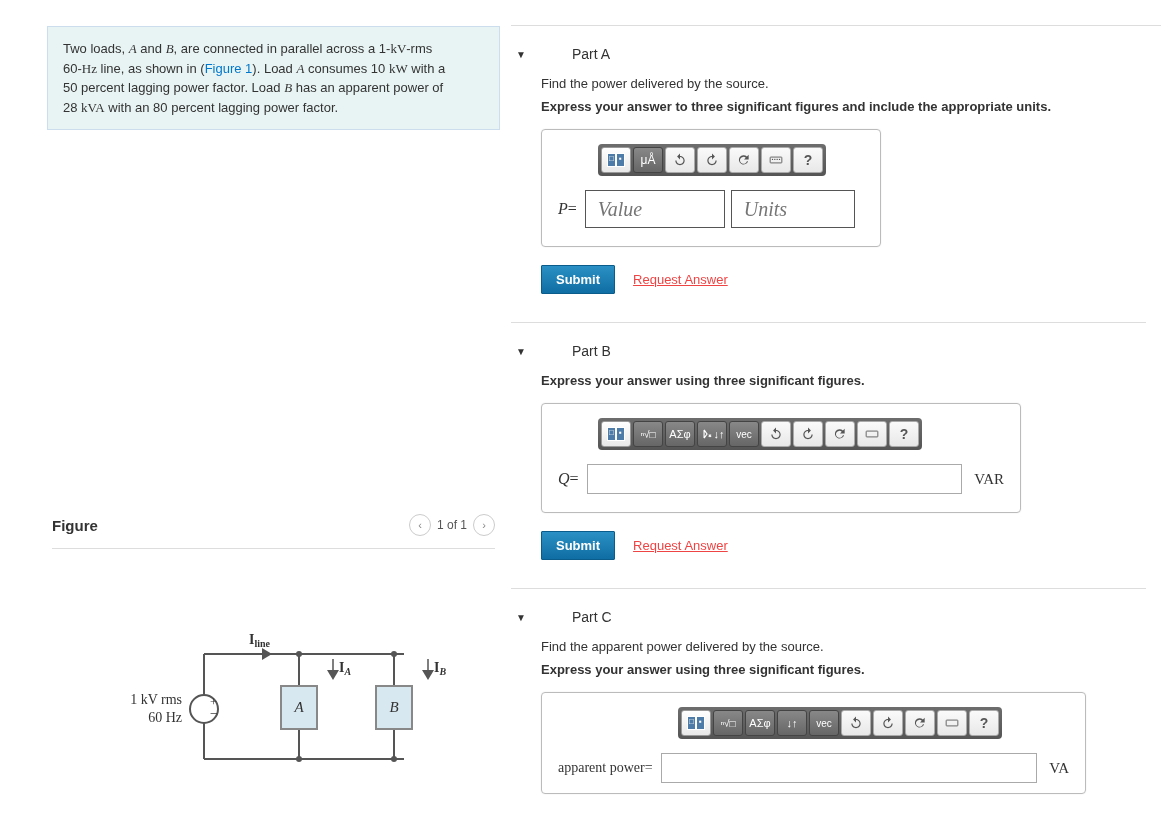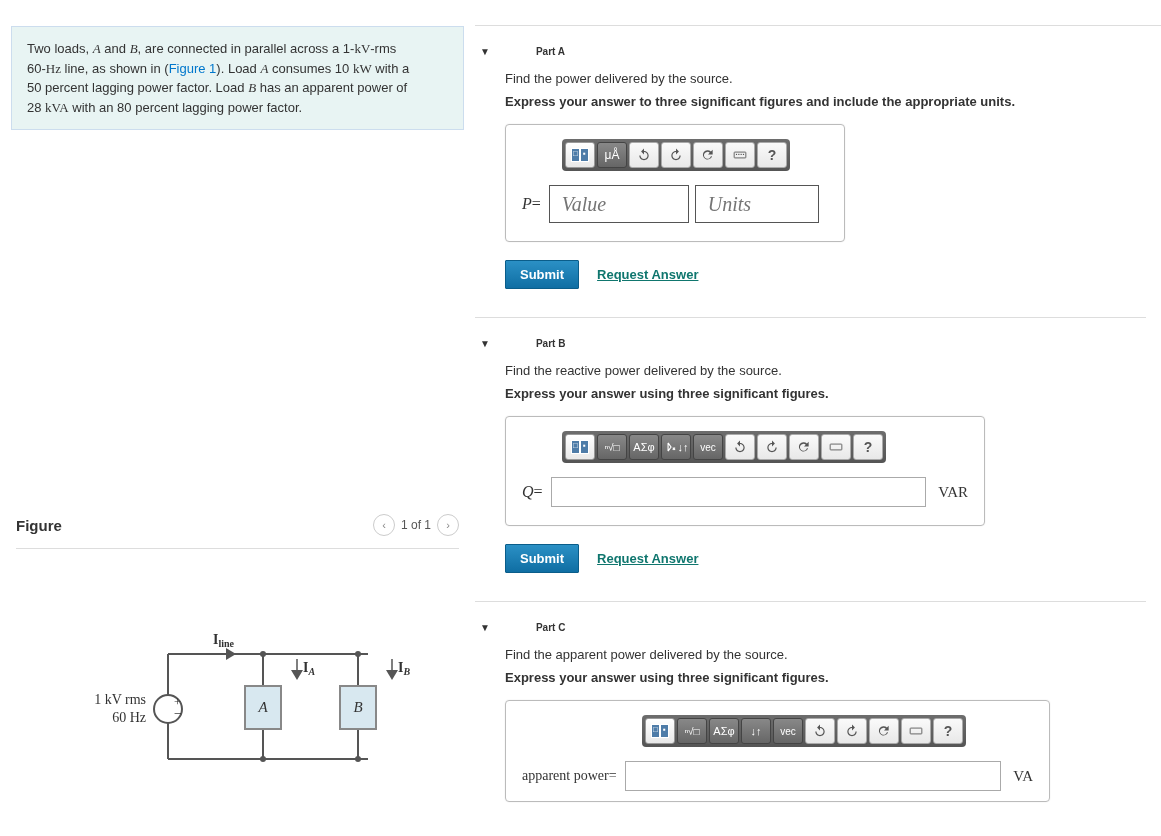--- a/index.html
+++ b/index.html
@@ -4,21 +4,21 @@
 <style>
   * { box-sizing: border-box; margin: 0; padding: 0; }
   body {
     font-family: Arial, Helvetica, sans-serif;
     font-size: 13px;
     color: #333;
     background: #fff;
     width: 1161px;
   }
   .container { display: flex; }
-  .left-col { width: 475px; padding: 1px; }
+  .left-col { width: 475px; padding: 1px; margin-left: 36px; }
   .right-col { flex: 1; padding: 0 15px 0 0; border-top: 1px solid #ddd; margin-top: 25px;}
   .problem-box {
     background: #e8f4f3;
     border: 1px solid #cde;
     padding: 12px 15px;
     margin: 25px 10px 0 10px;
     font-size: 13px;
     line-height: 1.5;
     color: #333;
   }
@@ -33,21 +33,21 @@
   .fig-nav-btn {
     width: 22px; height: 22px; border: 1px solid #ccc; border-radius: 50%;
     background: #fff; display: flex; align-items: center; justify-content: center;
     font-size: 11px; color: #888; cursor: pointer;
   }
   .circuit-svg { display: block; margin: 0 auto; }
 
   .part-block { border-bottom: 1px solid #ddd; padding: 12px 0 28px 0; }
   .part-header { display: flex; align-items: center; gap: 10px; padding: 8px 0 14px 5px; }
   .part-header .tri { font-size: 10px; color: #333; }
-  .part-header .title { font-weight: bold; font-size: 10px; padding-left: 36px; }
+  .part-header .title { font-weight: normal; font-size: 14px; padding-left: 36px; }
   .part-body { padding-left: 30px; }
   .question { font-size: 13px; margin-bottom: 8px; }
   .instruction { font-size: 13px; font-weight: bold; margin-bottom: 15px; }
 
   .answer-box {
     border: 1px solid #bbb;
     border-radius: 4px;
     padding: 14px 16px 18px 16px;
     background: #fff;
     margin-bottom: 18px;
@@ -94,21 +94,21 @@
     flex:1; font-size: 14px; padding: 0 8px;
   }
   .unit-suffix { display:flex; align-items:center; padding-left: 12px; font-family:'Times New Roman', serif; font-size: 15px; }
 
   .submit-row { display: flex; align-items: center; gap: 18px; }
   .submit-btn {
     background: linear-gradient(#2b90c5,#0f6ea3);
     color:#fff; border:1px solid #0a5d8a; border-radius:1px;
     padding: 6px 14px; font-size:13px; font-weight:bold; cursor:pointer;
   }
-  .request-link { color:#0f766e; font-weight:bold; text-decoration:underline; font-size:13px; cursor:pointer;}
+  .request-link { color:#ef4444; font-weight:normal; text-decoration:underline; font-size:13px; cursor:pointer;}
 
   .toolbar-b { margin-left: 40px; }
   .toolbar-c { margin-left: 120px; }
 </style>
 </head>
 <body>
 
 <div class="container">
 
   <div class="left-col">
@@ -231,21 +231,20 @@
         </div>
       </div>
     </div>
 
     <div class="part-block">
       <div class="part-header">
         <span class="tri">▼</span>
         <span class="title">Part B</span>
       </div>
       <div class="part-body">
-        <div class="question">Find the reactive power delivered by the source.</div>
         <div class="instruction">Express your answer using three significant figures.</div>
         <div class="answer-box" style="width:480px;">
           <div class="toolbar toolbar-b">
             <div class="tool-btn templ">
                 <div class="inner">
                   <span>□</span>
                   <span>▪</span>
                 </div>
               </div>
             <div class="tool-btn" style="font-size:10px;">ⁿ√□</div>

